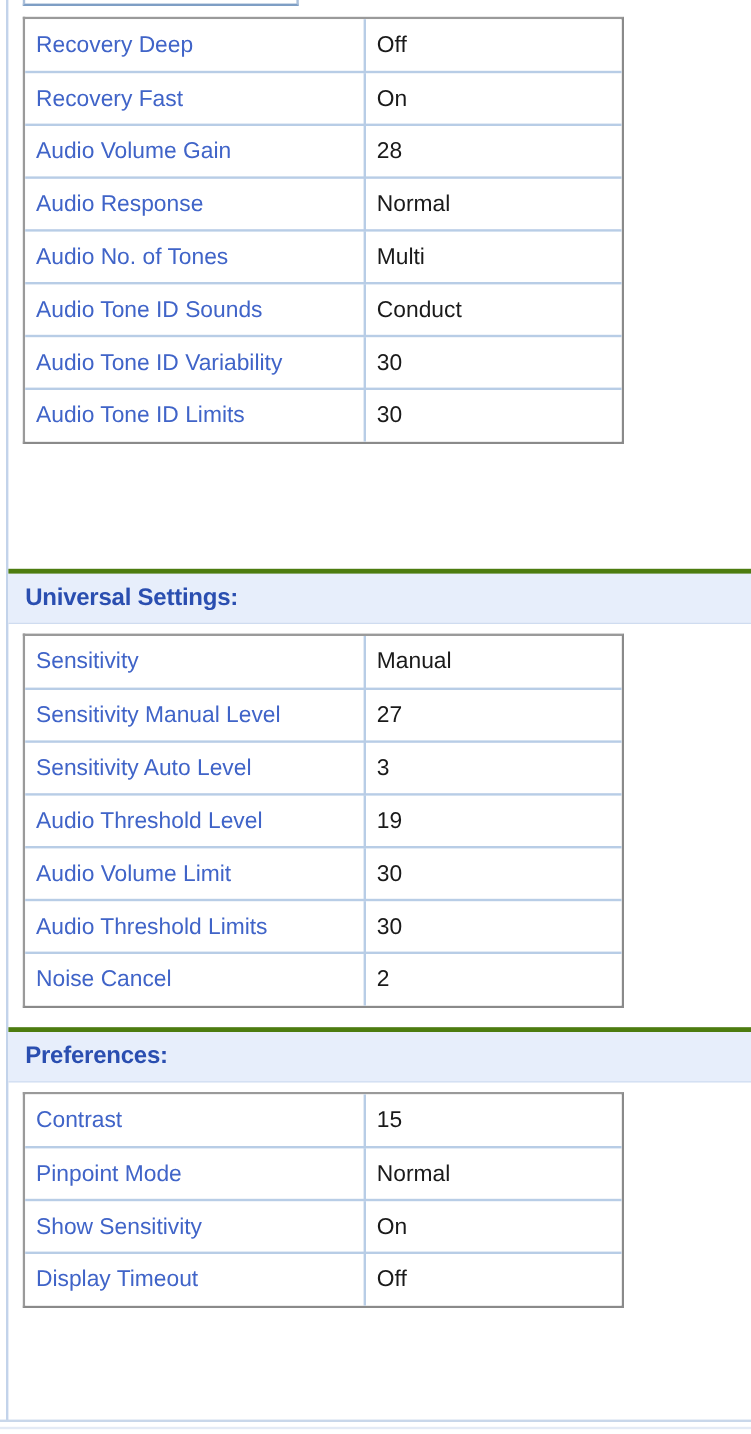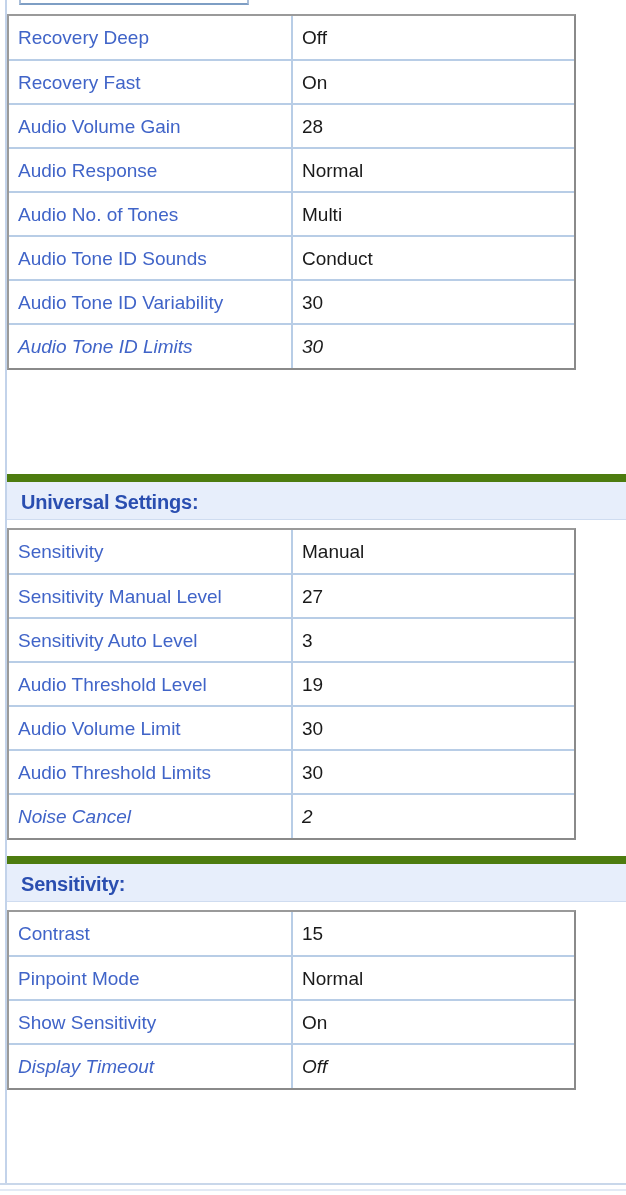--- a/index.html
+++ b/index.html
@@ -55,40 +55,40 @@
     box-sizing: border-box;
   }
 
   
   .section-head {
     position: relative;
     margin-left: 7px;
     width: 619px;
     height: 46px;
     background: #e7eefb;
-    border-top: 8px solid #4d7c0f;
+    border-top: 4px solid #4d7c0f;
     border-bottom: 1px solid #cfdcf0;
     box-sizing: border-box;
   }
   .section-head-label {
     position: absolute;
     left: 14px;
     top: 9px;
     font-size: 20px;
     font-weight: bold;
     color: #2a4eb0;
     letter-spacing: -0.2px;
     white-space: nowrap;
   }
 
   
   .table-wrap {
     position: relative;
-    margin-left: 7px;
-    width: 569px;
+    margin-left: 19px;
+    width: 501px;
     box-sizing: border-box;
     border: 2px solid #8a8a8a;
     border-top-color: #9a9a9a;
     border-left-color: #9a9a9a;
     background: #be185d;
   }
   table.settings {
     border-collapse: collapse;
     width: 100%;
     table-layout: fixed;
@@ -101,21 +101,21 @@
   table.settings td {
     padding: 0 0 0 9px;
     vertical-align: middle;
     font-size: 19px;
     line-height: 1;
     box-sizing: border-box;
     border-bottom: 2px solid #b8cde6;
     white-space: nowrap;
     overflow: hidden;
   }
-  table.settings tr:last-child td { border-bottom: none; font-style: italic; }
+  table.settings tr:last-child td { border-bottom: none; }
 
   td.lbl {
     color: #4064c8;
     border-right: 2px solid #b8cde6;
   }
   td.val {
     color: #1a1a1a;
     padding-left: 10px;
   }
 
@@ -228,21 +228,21 @@
               <tr>
                 <td class="lbl">Noise Cancel</td>
                 <td class="val">2</td>
               </tr>
             </tbody>
           </table>
         </div>
       </div>
       <div class="section" style="top: 856px;">
         <div class="section-head">
-          <div class="section-head-label">Sensitivity:</div>
+          <div class="section-head-label">Preferences:</div>
         </div>
         <div class="table-wrap" style="margin-top: 8px;">
           <table class="settings">
             <colgroup>
               <col class="c-label">
               <col class="c-value">
             </colgroup>
             <tbody>
               <tr>
                 <td class="lbl">Contrast</td>

